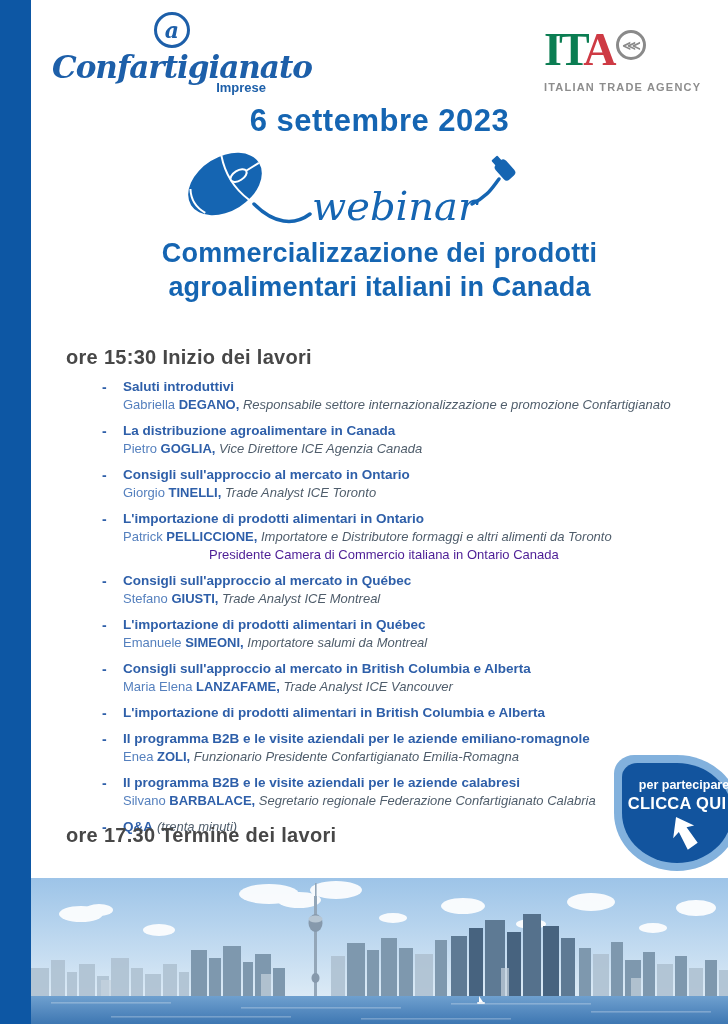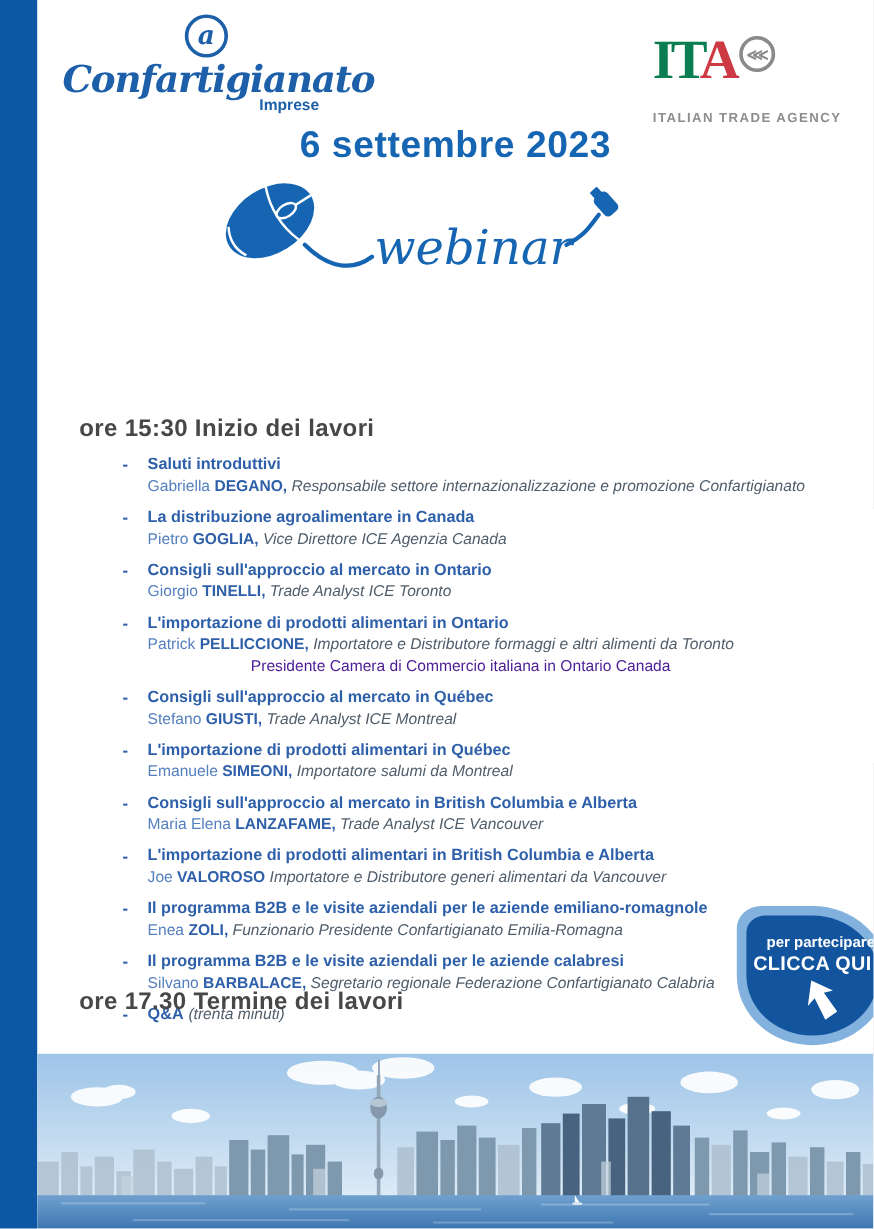--- a/index.html
+++ b/index.html
@@ -19,21 +19,21 @@
   
   .ita-logo{position:absolute;right:24px;top:28px;width:160px;}
   .ita-row{display:flex;align-items:flex-start;}
   .ita-letters{font:bold 46px "Liberation Serif",serif;line-height:0.95;letter-spacing:-3px;}
   .ita-i,.ita-t{color:#0b7d52;}
   .ita-a{color:#ce3a44;}
   .ita-mark{width:24px;height:24px;border:3px solid #8a8a8a;border-radius:50%;color:#8a8a8a;
      display:flex;align-items:center;justify-content:center;font-weight:bold;font-size:13px;
      margin-left:3px;margin-top:2px;}
   .ita-tagline{font:bold 11px "Liberation Sans",sans-serif;color:#8d8d8d;letter-spacing:1.2px;
-     margin-top:21px;white-space:nowrap;}
+     margin-top:9px;white-space:nowrap;}
 
   
   .date-block{position:absolute;left:31px;right:0;top:103px;text-align:center;color:#1565b2;}
   .date-line{font-weight:bold;font-size:31px;letter-spacing:0.5px;}
   .time-line{font-weight:bold;font-size:23px;margin-top:2px;}
 
   .webinar-svg{position:absolute;left:178px;top:142px;}
 
   
   .main-title{position:absolute;left:31px;right:0;top:236px;text-align:center;
@@ -104,20 +104,24 @@
     </g>
     <path d="M 76,62 C 96,82 116,84 132,72" stroke="#1565b2" stroke-width="3.5" fill="none" stroke-linecap="round"></path>
     <text x="134" y="78" font-size="40" font-style="italic" font-family="DejaVu Serif, serif" fill="#1565b2">webinar</text>
     <path d="M 294,62 C 310,54 314,46 321,37" stroke="#1565b2" stroke-width="3.5" fill="none" stroke-linecap="round"></path>
     <g transform="translate(327,28) rotate(-42)">
       <rect x="-7" y="-10" width="14" height="20" rx="4" fill="#1565b2"></rect>
       <rect x="-4" y="-16" width="8" height="7" rx="1" fill="#1565b2"></rect>
     </g>
   </svg>
 
+  <div class="main-title">
+    <div>Commercializzazione dei prodotti</div>
+    <div>agroalimentari italiani in Canada</div>
+  </div>
 
   <div class="sec-head sec-start">ore 15:30 Inizio dei lavori</div>
 
   <div class="agenda">
 
     <div class="item">
       <span class="dash">-</span>
       <div class="body">
         <div class="it-title">Saluti introduttivi</div>
         <div class="speaker">
@@ -198,25 +202,20 @@
           <span class="sp-last">LANZAFAME,</span>
           <span class="sp-desc">Trade Analyst ICE Vancouver</span>
         </div>
       </div>
     </div>
 
     <div class="item">
       <span class="dash">-</span>
       <div class="body">
         <div class="it-title">L'importazione di prodotti alimentari in British Columbia e Alberta</div>
-        <div class="speaker">
-          <span class="sp-first">Joe</span>
-          <span class="sp-last">VALOROSO</span>
-          <span class="sp-desc">Importatore e Distributore generi alimentari da Vancouver</span>
-        </div>
       </div>
     </div>
 
     <div class="item">
       <span class="dash">-</span>
       <div class="body">
         <div class="it-title">Il programma B2B e le visite aziendali per le aziende emiliano-romagnole</div>
         <div class="speaker">
           <span class="sp-first">Enea</span>
           <span class="sp-last">ZOLI,</span>

